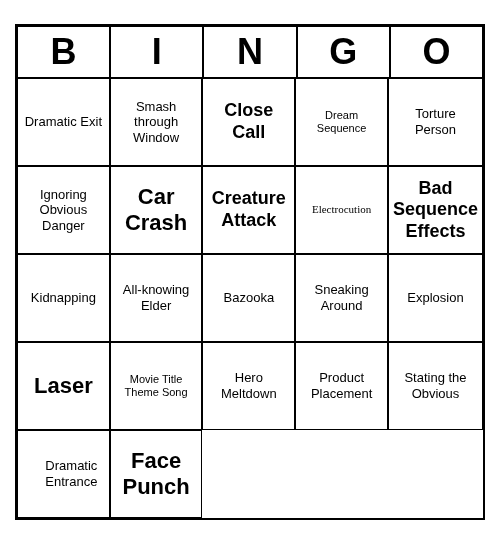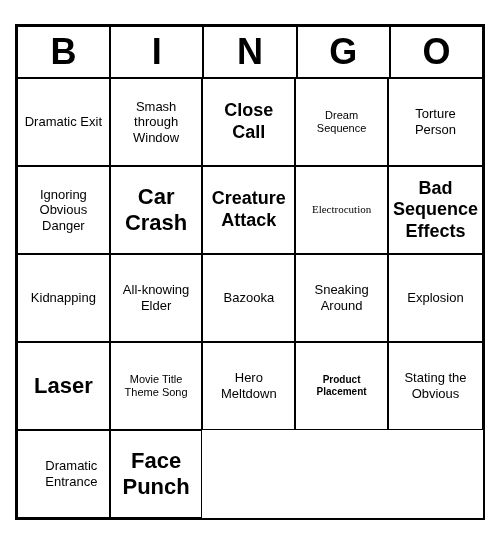--- a/index.html
+++ b/index.html
@@ -66,18 +66,18 @@
       <div class="bingo-cell" style="font-size: 11px; font-weight: normal; font-family: Liberation Serif, serif;">Electrocution</div>
       <div class="bingo-cell" style="font-size: 18px; font-weight: bold;">Bad Sequence Effects</div>
       <div class="bingo-cell" style="font-size: 13px; font-weight: normal;">Kidnapping</div>
       <div class="bingo-cell" style="font-size: 13px; font-weight: normal;">All-knowing Elder</div>
       <div class="bingo-cell" style="font-size: 13px; font-weight: normal;">Bazooka</div>
       <div class="bingo-cell" style="font-size: 13px; font-weight: normal;">Sneaking Around</div>
       <div class="bingo-cell" style="font-size: 13px; font-weight: normal;">Explosion</div>
       <div class="bingo-cell" style="font-size: 22px; font-weight: bold;">Laser</div>
       <div class="bingo-cell" style="font-size: 11px; font-weight: normal;">Movie Title Theme Song</div>
       <div class="bingo-cell" style="font-size: 13px; font-weight: normal;">Hero Meltdown</div>
-      <div class="bingo-cell" style="font-size: 10px; font-weight: bold;">Product Placement</div>
+      <div class="bingo-cell" style="font-size: 13px; font-weight: normal;">Product Placement</div>
       <div class="bingo-cell" style="font-size: 13px; font-weight: normal;">Stating the Obvious</div>
       <div class="bingo-cell" style="font-size: 13px; font-weight: normal; padding-left: 20px;">Dramatic Entrance</div>
       <div class="bingo-cell" style="font-size: 22px; font-weight: bold;">Face Punch</div>
     </div>
 </div>
 
 </body></html>

